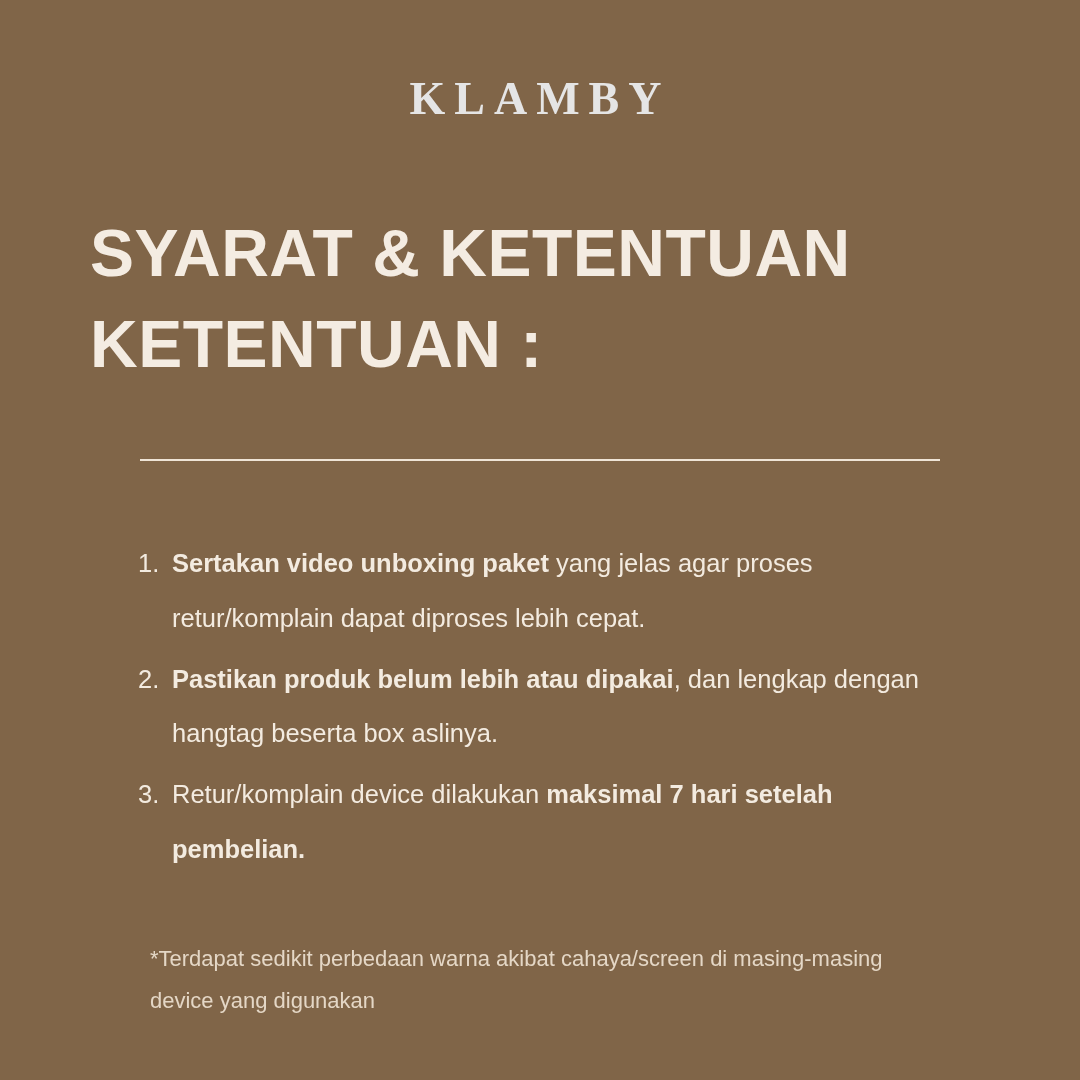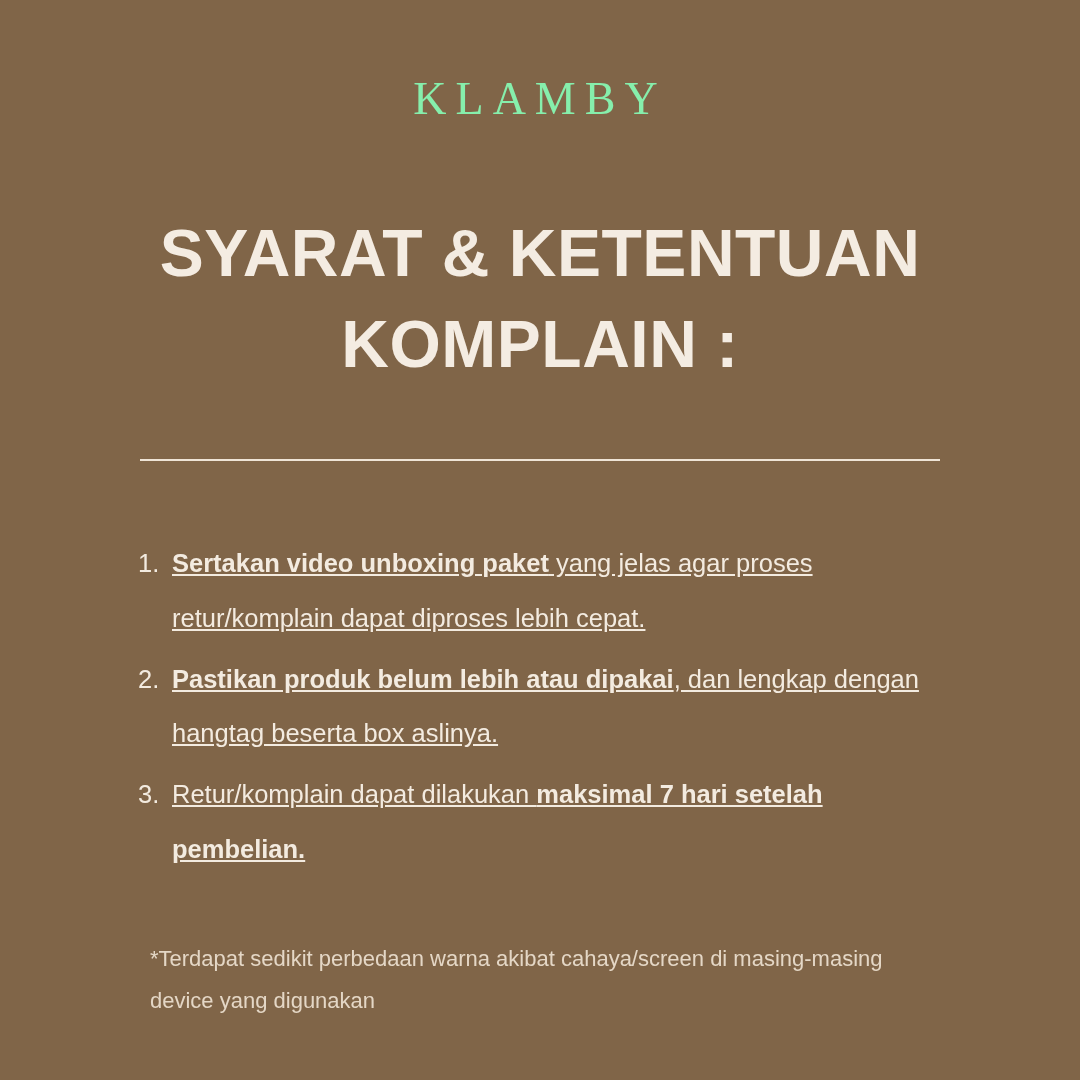--- a/index.html
+++ b/index.html
@@ -18,32 +18,31 @@
     width: 1080px;
     height: 1080px;
     box-sizing: border-box;
   }
   .brand {
     position: absolute;
     top: 72px;
     left: 0;
     width: 100%;
     text-align: center;
-    color: #86efac;
+    color: #e5e5e5;
     font-family: "Liberation Serif", serif;
     font-size: 46px;
     letter-spacing: 9px;
-    font-weight: 400;
+    font-weight: 700;
   }
   .headline {
     position: absolute;
     top: 208px;
     left: 90px;
     width: 900px;
-    text-align: center;
     color: #F4ECE2;
     font-size: 66px;
     line-height: 1.38;
     font-weight: 700;
     letter-spacing: 0.5px;
   }
   .rule {
     position: absolute;
     top: 459px;
     left: 140px;
@@ -66,21 +65,20 @@
     margin-bottom: 6px;
   }
   .list-num {
     flex: 0 0 auto;
     width: 34px;
     color: #F3EBE0;
     font-weight: 400;
   }
   .list-text {
     flex: 1 1 auto;
-    text-decoration: underline;
   }
   .list-text b {
     font-weight: 700;
   }
   .footnote {
     position: absolute;
     top: 938px;
     left: 150px;
     width: 800px;
     color: #E4D7C6;
@@ -90,21 +88,21 @@
 </style>
 </head>
 <body>
 
 <div class="page">
 
   <div class="brand">KLAMBY</div>
 
   <div class="headline">
     <div>SYARAT &amp; KETENTUAN</div>
-    <div>KOMPLAIN :</div>
+    <div>KETENTUAN :</div>
   </div>
 
   <div class="rule"></div>
 
   <div class="list">
 
     <div class="list-item">
       <span class="list-num">1.</span>
       <span class="list-text">
         <b>Sertakan video unboxing paket</b><span> yang jelas agar proses retur/komplain dapat diproses lebih cepat.</span>
@@ -114,21 +112,21 @@
     <div class="list-item">
       <span class="list-num">2.</span>
       <span class="list-text">
         <b>Pastikan produk belum lebih atau dipakai</b><span>, dan lengkap dengan hangtag beserta box aslinya.</span>
       </span>
     </div>
 
     <div class="list-item">
       <span class="list-num">3.</span>
       <span class="list-text">
-        <span>Retur/komplain dapat dilakukan </span><b>maksimal 7 hari setelah pembelian.</b>
+        <span>Retur/komplain device dilakukan </span><b>maksimal 7 hari setelah pembelian.</b>
       </span>
     </div>
 
   </div>
 
   <div class="footnote">*Terdapat sedikit perbedaan warna akibat cahaya/screen di masing-masing device yang digunakan</div>
 
 </div>
 
 </body></html>

